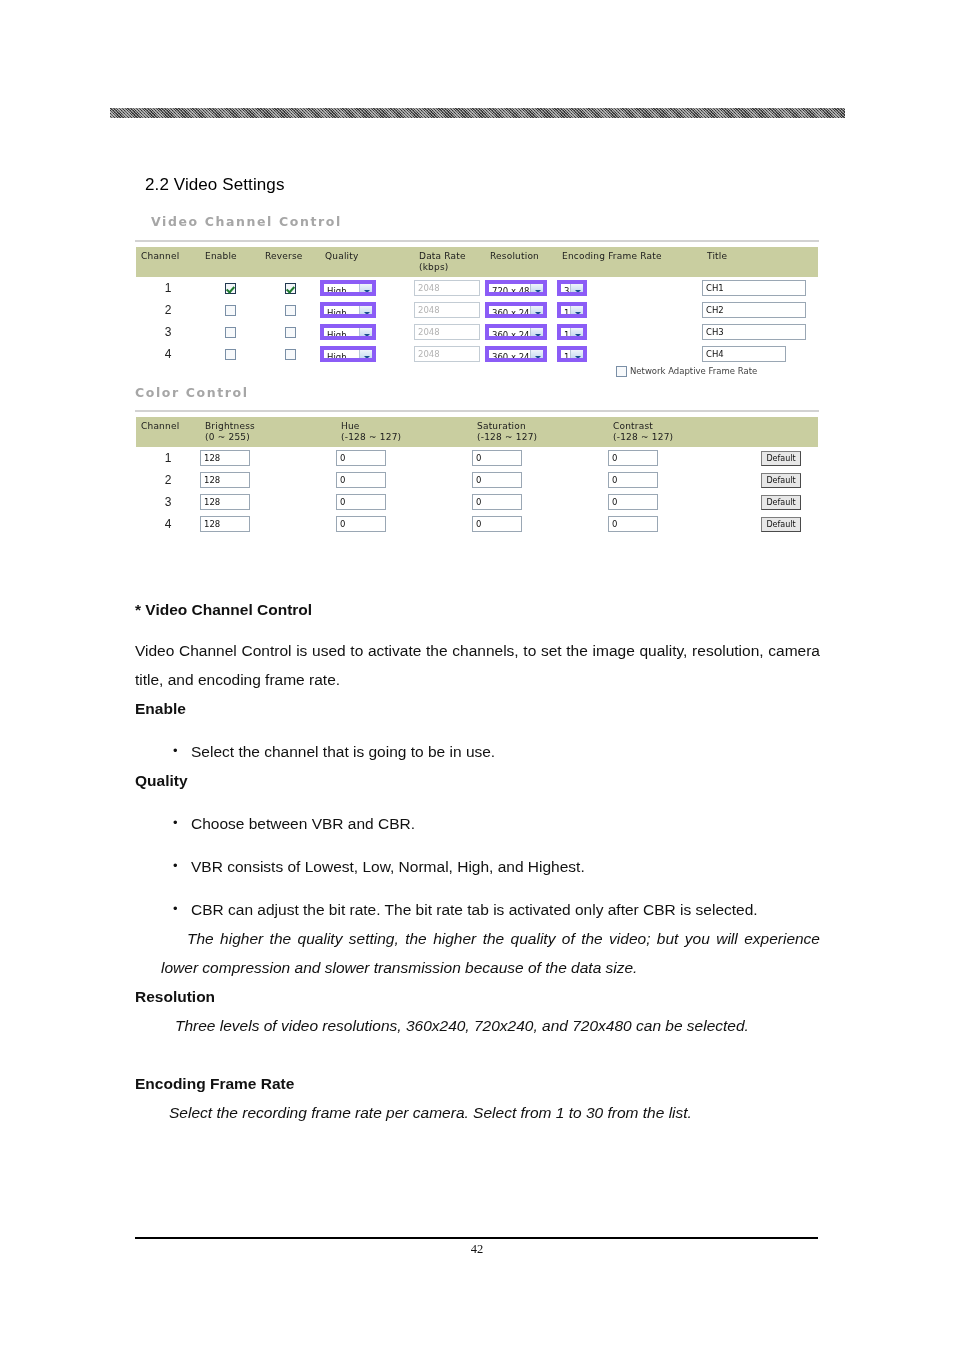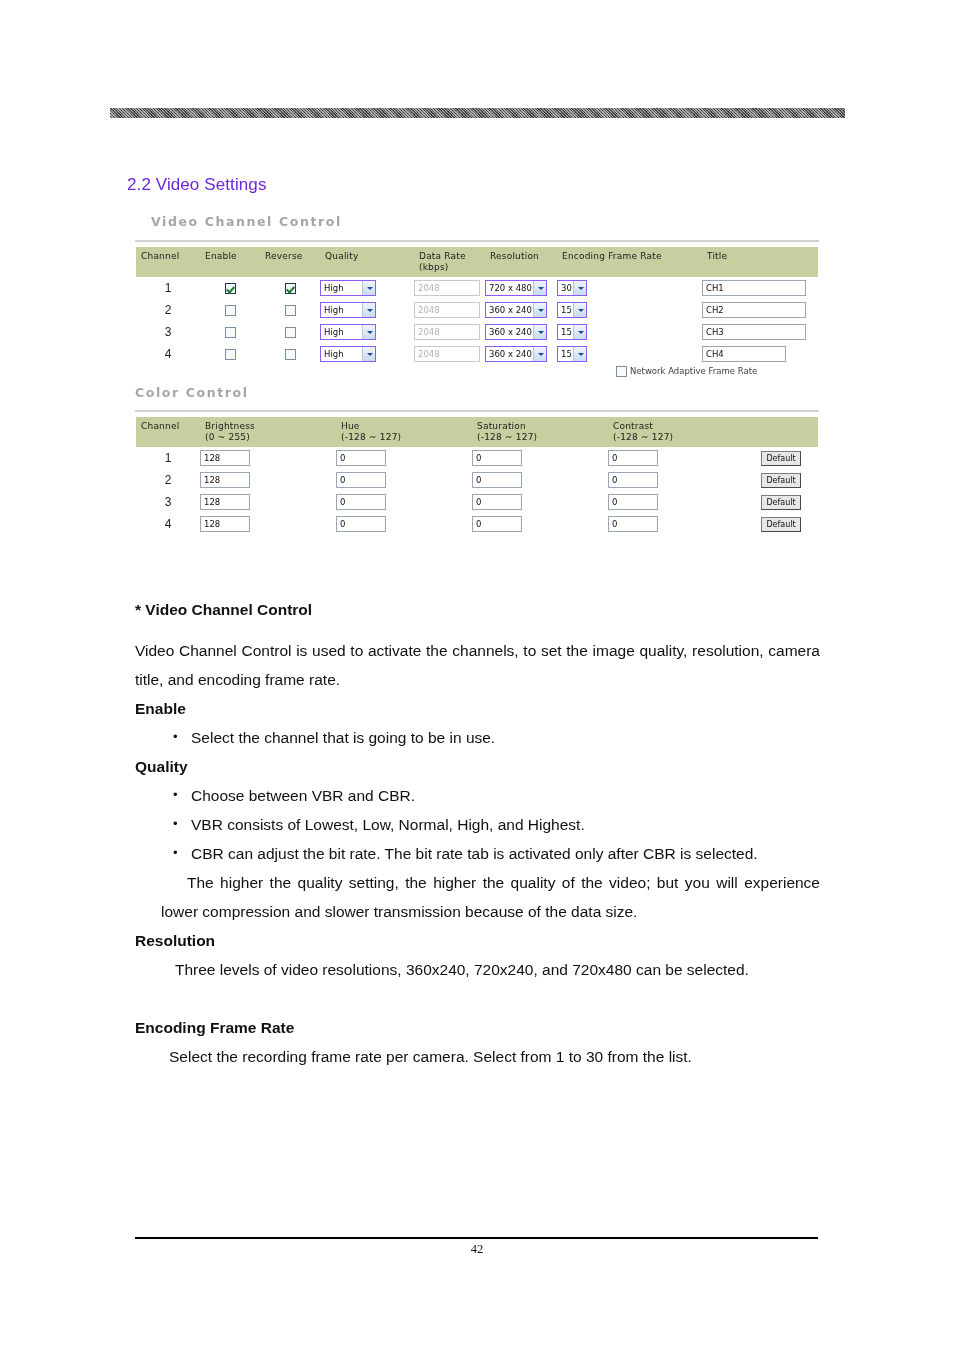--- a/index.html
+++ b/index.html
@@ -30,25 +30,25 @@
     height: 10px;
     background-color: #5f5f5f;
     background-image:
       repeating-linear-gradient(45deg, rgba(255,255,255,.55) 0 1px, rgba(0,0,0,0) 1px 2px),
       repeating-linear-gradient(-45deg, rgba(0,0,0,.45) 0 1px, rgba(0,0,0,0) 1px 2px);
   }
 
   
   .doc-heading {
     position: absolute;
-    left: 127px;
+    left: 145px;
     top: 175px;
     font-size: 17px;
     letter-spacing: .1px;
-    color: #6d28d9;
+    color: #000000;
   }
 
   
   .panel-title {
     position: absolute;
     font-family: "DejaVu Sans", sans-serif;
     font-weight: bold;
     font-size: 12.5px;
     color: #a6a6a6;
     letter-spacing: 1.6px;
@@ -116,21 +116,21 @@
     transform: rotate(42deg);
   }
   .cbx-plain {
     border: 1px solid #7a8fa6;
     background: #f7f9fb;
   }
 
   .sel {
     display: inline-block;
     height: 16px;
-    border: 1px solid #8b5cf6;
+    border: 4px solid #8b5cf6;
     background: #ffffff;
     position: relative;
     box-sizing: border-box;
     vertical-align: middle;
     font-family: "DejaVu Sans", sans-serif;
     font-size: 8.5px;
     line-height: 14px;
     color: #111;
     padding-left: 3px;
     overflow: hidden;
@@ -212,32 +212,33 @@
     width: 685px;
     font-family: "Liberation Sans", sans-serif;
     font-size: 15.5px;
     line-height: 29px;
     color: #111;
   }
   .b-head {
     font-weight: bold;
   }
   .just { text-align: justify; }
-  .indent { text-indent: 26px; }
+  .indent { text-indent: 26px; font-style: italic; }
   .para-ind {
     margin-left: 26px;
   }
   ul.bullets {
     margin: 0;
     padding: 0 0 0 56px;
     list-style: none;
   }
   ul.bullets li {
     position: relative;
     text-align: justify;
+    margin-top: 14px;
   }
   ul.bullets li::before {
     content: "\2022";
     position: absolute;
     left: -18px;
     top: -1px;
     font-size: 13px;
     color: #111;
   }
 

